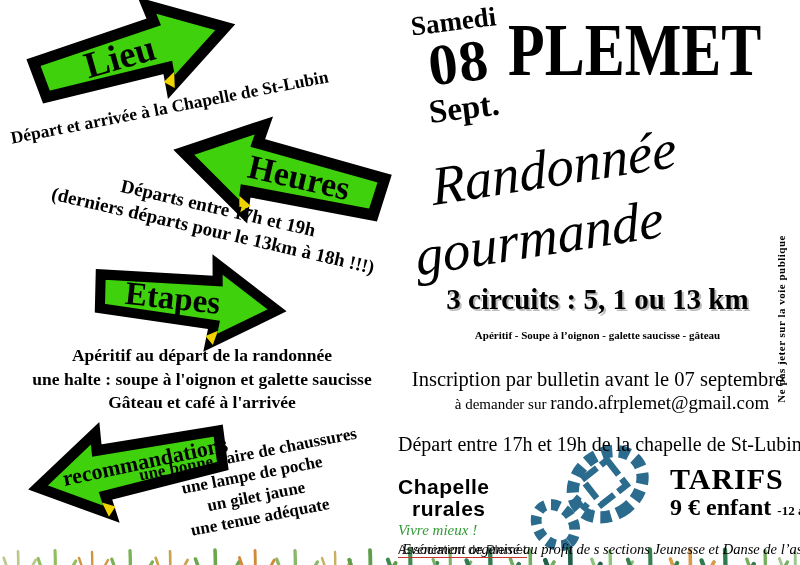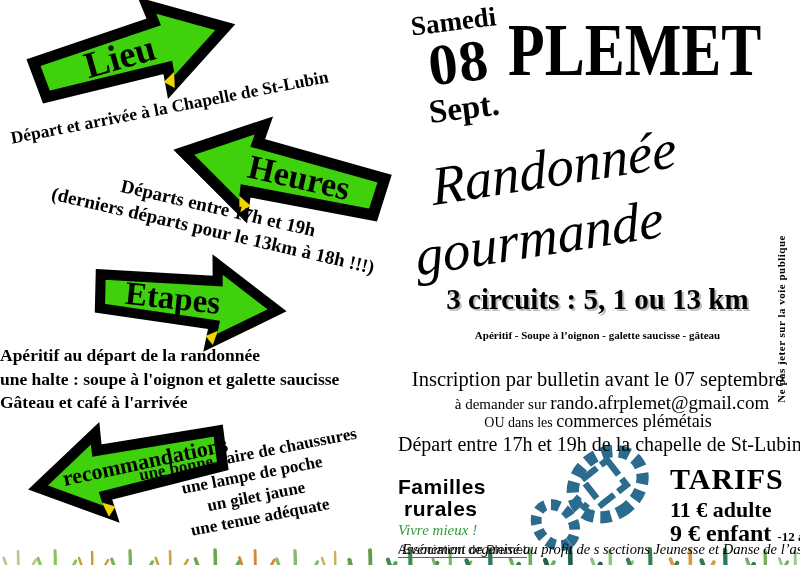--- a/index.html
+++ b/index.html
@@ -39,32 +39,32 @@
   .departure{left:398px;top:433px;width:400px;font-size:20px;white-space:nowrap;}
   
   .tarifs{left:670px;top:463px;width:128px;font-weight:700;line-height:1.05;}
   .tarifs-title{font-size:30px;letter-spacing:1px;}
   .tarifs-adult{font-size:22px;margin-top:3px;white-space:nowrap;}
   .tarifs-child{font-size:24px;white-space:nowrap;}
   .tarifs-note{font-size:13px;}
   
   .logo{left:398px;top:476px;width:110px;font-family:"Liberation Sans","DejaVu Sans",sans-serif;line-height:1;}
   .logo-l1{font-size:21px;font-weight:700;letter-spacing:0.5px;}
-  .logo-l2{font-size:21px;font-weight:700;margin-left:6px;margin-top:1px;letter-spacing:0.5px;}
+  .logo-l2{font-size:21px;font-weight:700;margin-left:14px;margin-top:1px;letter-spacing:0.5px;}
   .logo-slogan{font-family:"Liberation Serif",serif;font-style:italic;font-weight:400;
                color:var(--slogan-green,#2f9a36);font-size:15px;margin-top:4px;white-space:nowrap;}
   .logo-assoc{font-size:13px;color:#333;margin-top:5px;white-space:nowrap;border-bottom:1px solid #c33;display:inline-block;padding-bottom:1px;}
   .footer-note{left:402px;top:541px;width:395px;font-style:italic;font-size:14.5px;white-space:nowrap;}
   .side-note{left:775px;top:235px;writing-mode:vertical-rl;transform:rotate(180deg);
              font-size:11px;font-weight:700;letter-spacing:0.5px;}
   
   .lieu-text{left:-8px;top:97px;width:355px;transform:rotate(-11deg);font-size:17.5px;font-weight:700;white-space:nowrap;text-align:center;}
   .heures-text{left:18px;top:197px;width:395px;transform:rotate(13deg);font-size:19px;font-weight:700;line-height:1.2;text-align:center;}
   .heures-text div{white-space:nowrap;}
-  .etapes-text{left:0px;top:344px;width:404px;font-size:17.5px;font-weight:700;line-height:1.35;text-align:left;}
+  .etapes-text{left:0px;top:344px;width:404px;font-size:17.5px;font-weight:700;line-height:1.35;text-align:center;}
   .etapes-text div{white-space:nowrap;}
   .recom-text{left:118px;top:443px;width:272px;transform:rotate(-11deg);font-size:17px;font-weight:700;line-height:1.25;text-align:center;}
   .recom-text div{white-space:nowrap;}
   
   .bootprint{left:485px;top:445px;width:205px;height:118px;z-index:1;}
   .grass{left:0;top:445px;width:800px;height:120px;z-index:2;}
   .txt{z-index:3;}
   .arrow{z-index:3;}
 </style>
 </head>
@@ -139,24 +139,20 @@
 
   <div class="abs txt c menu">Apéritif - Soupe à l’oignon - galette saucisse - gâteau</div>
 
   <div class="abs txt c insc1">Inscription par bulletin avant le 07 septembre</div>
 
   <div class="abs txt c insc2">
     <span>à demander sur</span>
     <span class="email">rando.afrplemet@gmail.com</span>
   </div>
 
-  <div class="abs txt c insc3">
-    <span>OU dans les</span>
-    <span class="shops">commerces plémétais</span>
-  </div>
 
   <div class="abs txt c departure">Départ entre 17h et 19h de la chapelle de St-Lubin</div>
 
   <svg class="abs bootprint" viewBox="0 0 205 118">
     <g transform="translate(100,57) rotate(52) scale(0.72)" fill="none" stroke="var(--footprint-blue,#2b6b8d)">
       <ellipse cx="0" cy="-40" rx="42" ry="52" stroke-width="17" stroke-dasharray="15 9"></ellipse>
       <rect x="-27" y="-60" width="44" height="44" stroke-width="9" stroke-dasharray="26 7"></rect>
       <path d="M-14 8 L16 2" stroke-width="11" stroke-dasharray="9 6"></path>
       <ellipse cx="0" cy="52" rx="31" ry="24" stroke-width="15" stroke-dasharray="12 8"></ellipse>
     </g>
@@ -190,29 +186,28 @@
     <use href="#tuft" transform="translate(570,119) scale(1.9)" stroke="#1f6149"></use>
     <use href="#tuft" transform="translate(610,117) scale(1.4)" stroke="#8cc47a"></use>
     <use href="#tuft" transform="translate(650,118) scale(1.7)" stroke="#35804e"></use>
     <use href="#tuft" transform="translate(690,117) scale(1.5)" stroke="#d89a44"></use>
     <use href="#tuft" transform="translate(725,119) scale(1.8)" stroke="#2e7b4f"></use>
     <use href="#tuft" transform="translate(765,117) scale(1.4)" stroke="#74b05c"></use>
     <use href="#tuft" transform="translate(795,116) scale(1.2)" stroke="#9cc98b"></use>
   </svg>
 
   <div class="abs txt logo">
-    <div class="logo-l1">Familles</div>
+    <div class="logo-l1">Chapelle</div>
     <div class="logo-l2">rurales</div>
     <div class="logo-slogan">Vivre mieux !</div>
     <div><span class="logo-assoc">Association de Plemet</span></div>
   </div>
 
   <div class="abs txt tarifs">
     <div class="tarifs-title">TARIFS</div>
-    <div class="tarifs-adult">11 € adulte</div>
     <div class="tarifs-child">
       <span>9 € enfant</span>
       <span class="tarifs-note">-12 ans</span>
     </div>
   </div>
 
   <div class="abs txt c footer-note">Evénement organisé au profit de s sections Jeunesse et Danse de l’association</div>
 
   <div class="abs txt side-note">Ne pas jeter sur la voie publique</div>
 

